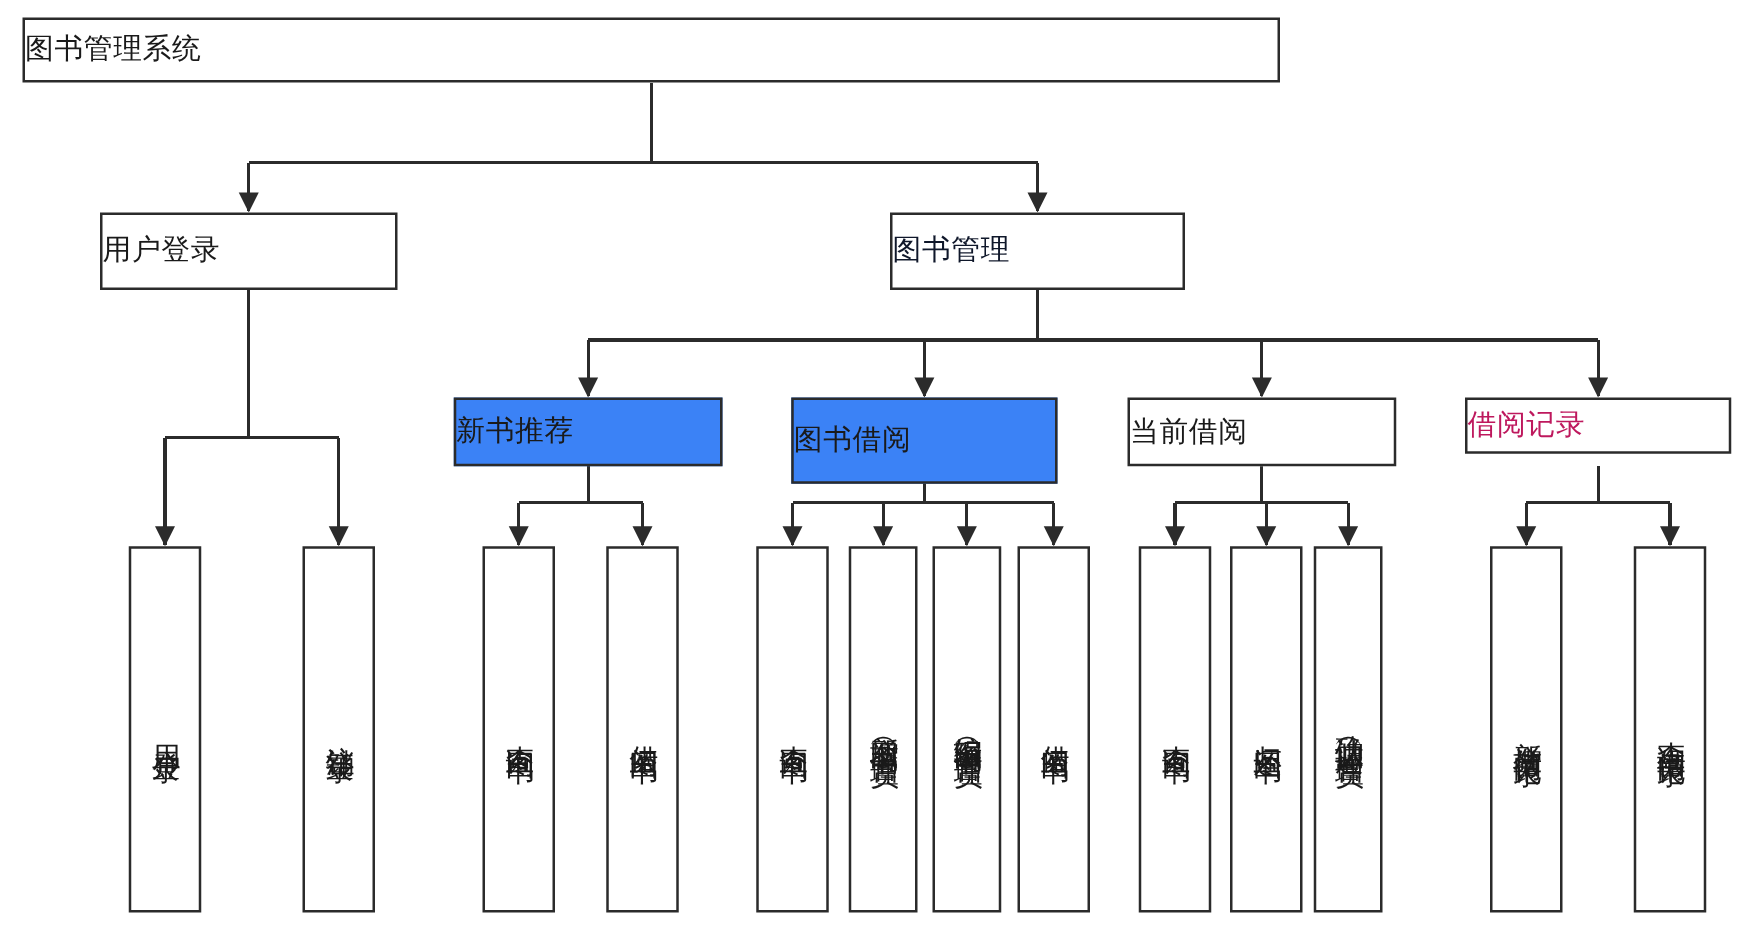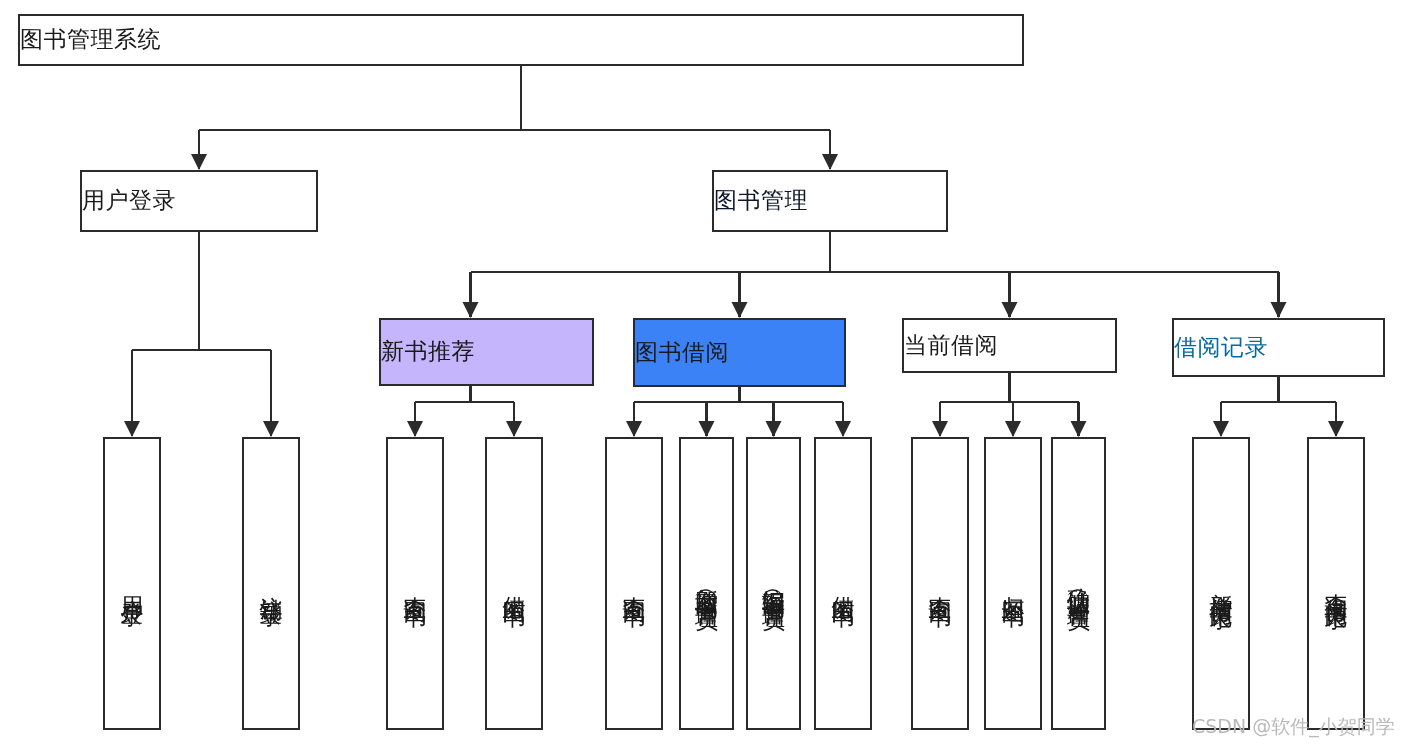--- a/index.html
+++ b/index.html
@@ -130,30 +130,30 @@
   <div id="nodes">
       <div class="node horiz" style="left: 18px; top: 14px; width: 1006px; height: 52px; border-color: rgb(43, 43, 43); background: rgb(255, 255, 255); color: rgb(26, 26, 26);">
         <span class="label">图书管理系统</span>
       </div>
       <div class="node horiz" style="left: 80px; top: 170px; width: 238px; height: 62px; border-color: rgb(43, 43, 43); background: rgb(255, 255, 255); color: rgb(26, 26, 26);">
         <span class="label">用户登录</span>
       </div>
       <div class="node horiz" style="left: 712px; top: 170px; width: 236px; height: 62px; border-color: rgb(43, 43, 43); background: rgb(255, 255, 255); color: #0f172a;">
         <span class="label">图书管理</span>
       </div>
-      <div class="node horiz" style="left: 363px; top: 318px; width: 215px; height: 68px; border-color: rgb(43, 43, 43); background: #c4b5fd; color: rgb(26, 26, 26); margin-left: 16px;">
+      <div class="node horiz" style="left: 363px; top: 318px; width: 215px; height: 55px; border-color: rgb(43, 43, 43); background: #3b82f6; color: rgb(26, 26, 26);">
         <span class="label">新书推荐</span>
       </div>
       <div class="node horiz" style="left: 633px; top: 318px; width: 213px; height: 69px; border-color: rgb(43, 43, 43); background: #3b82f6; color: rgb(26, 26, 26);">
         <span class="label">图书借阅</span>
       </div>
       <div class="node horiz" style="left: 902px; top: 318px; width: 215px; height: 55px; border-color: rgb(43, 43, 43); background: rgb(255, 255, 255); color: rgb(26, 26, 26); font-family: Liberation Serif, serif;">
         <span class="label">当前借阅</span>
       </div>
-      <div class="node horiz" style="left: 1172px; top: 318px; width: 213px; height: 59px; border-color: rgb(43, 43, 43); background: rgb(255, 255, 255); color: #0369a1;">
+      <div class="node horiz" style="left: 1172px; top: 318px; width: 213px; height: 45px; border-color: rgb(43, 43, 43); background: rgb(255, 255, 255); color: #be185d;">
         <span class="label">借阅记录</span>
       </div>
       <div class="node vert" style="left: 103px; top: 437px; width: 58px; height: 293px; border-color: rgb(43, 43, 43); background: rgb(255, 255, 255); color: rgb(26, 26, 26);">
         <span class="label">用户登录</span>
       </div>
       <div class="node vert" style="left: 242px; top: 437px; width: 58px; height: 293px; border-color: rgb(43, 43, 43); background: rgb(255, 255, 255); color: rgb(26, 26, 26);">
         <span class="label">注销登录</span>
       </div>
       <div class="node vert" style="left: 386px; top: 437px; width: 58px; height: 293px; border-color: rgb(43, 43, 43); background: rgb(255, 255, 255); color: rgb(26, 26, 26);">
         <span class="label">查询图书</span>
@@ -182,14 +182,13 @@
       <div class="node vert" style="left: 1051px; top: 437px; width: 55px; height: 293px; border-color: rgb(43, 43, 43); background: rgb(255, 255, 255); color: rgb(26, 26, 26);">
         <span class="label">确认归还（管理员）</span>
       </div>
       <div class="node vert" style="left: 1192px; top: 437px; width: 58px; height: 293px; border-color: rgb(43, 43, 43); background: rgb(255, 255, 255); color: rgb(26, 26, 26);">
         <span class="label">新增借阅记录</span>
       </div>
       <div class="node vert" style="left: 1307px; top: 437px; width: 58px; height: 293px; border-color: rgb(43, 43, 43); background: rgb(255, 255, 255); color: rgb(26, 26, 26);">
         <span class="label">查询借阅记录</span>
       </div>
     </div>
-  <div class="watermark" style="left: 1192px; top: 714px; color: rgb(185, 185, 185);">CSDN @软件_小贺同学</div>
 </div>
 
 </body></html>

